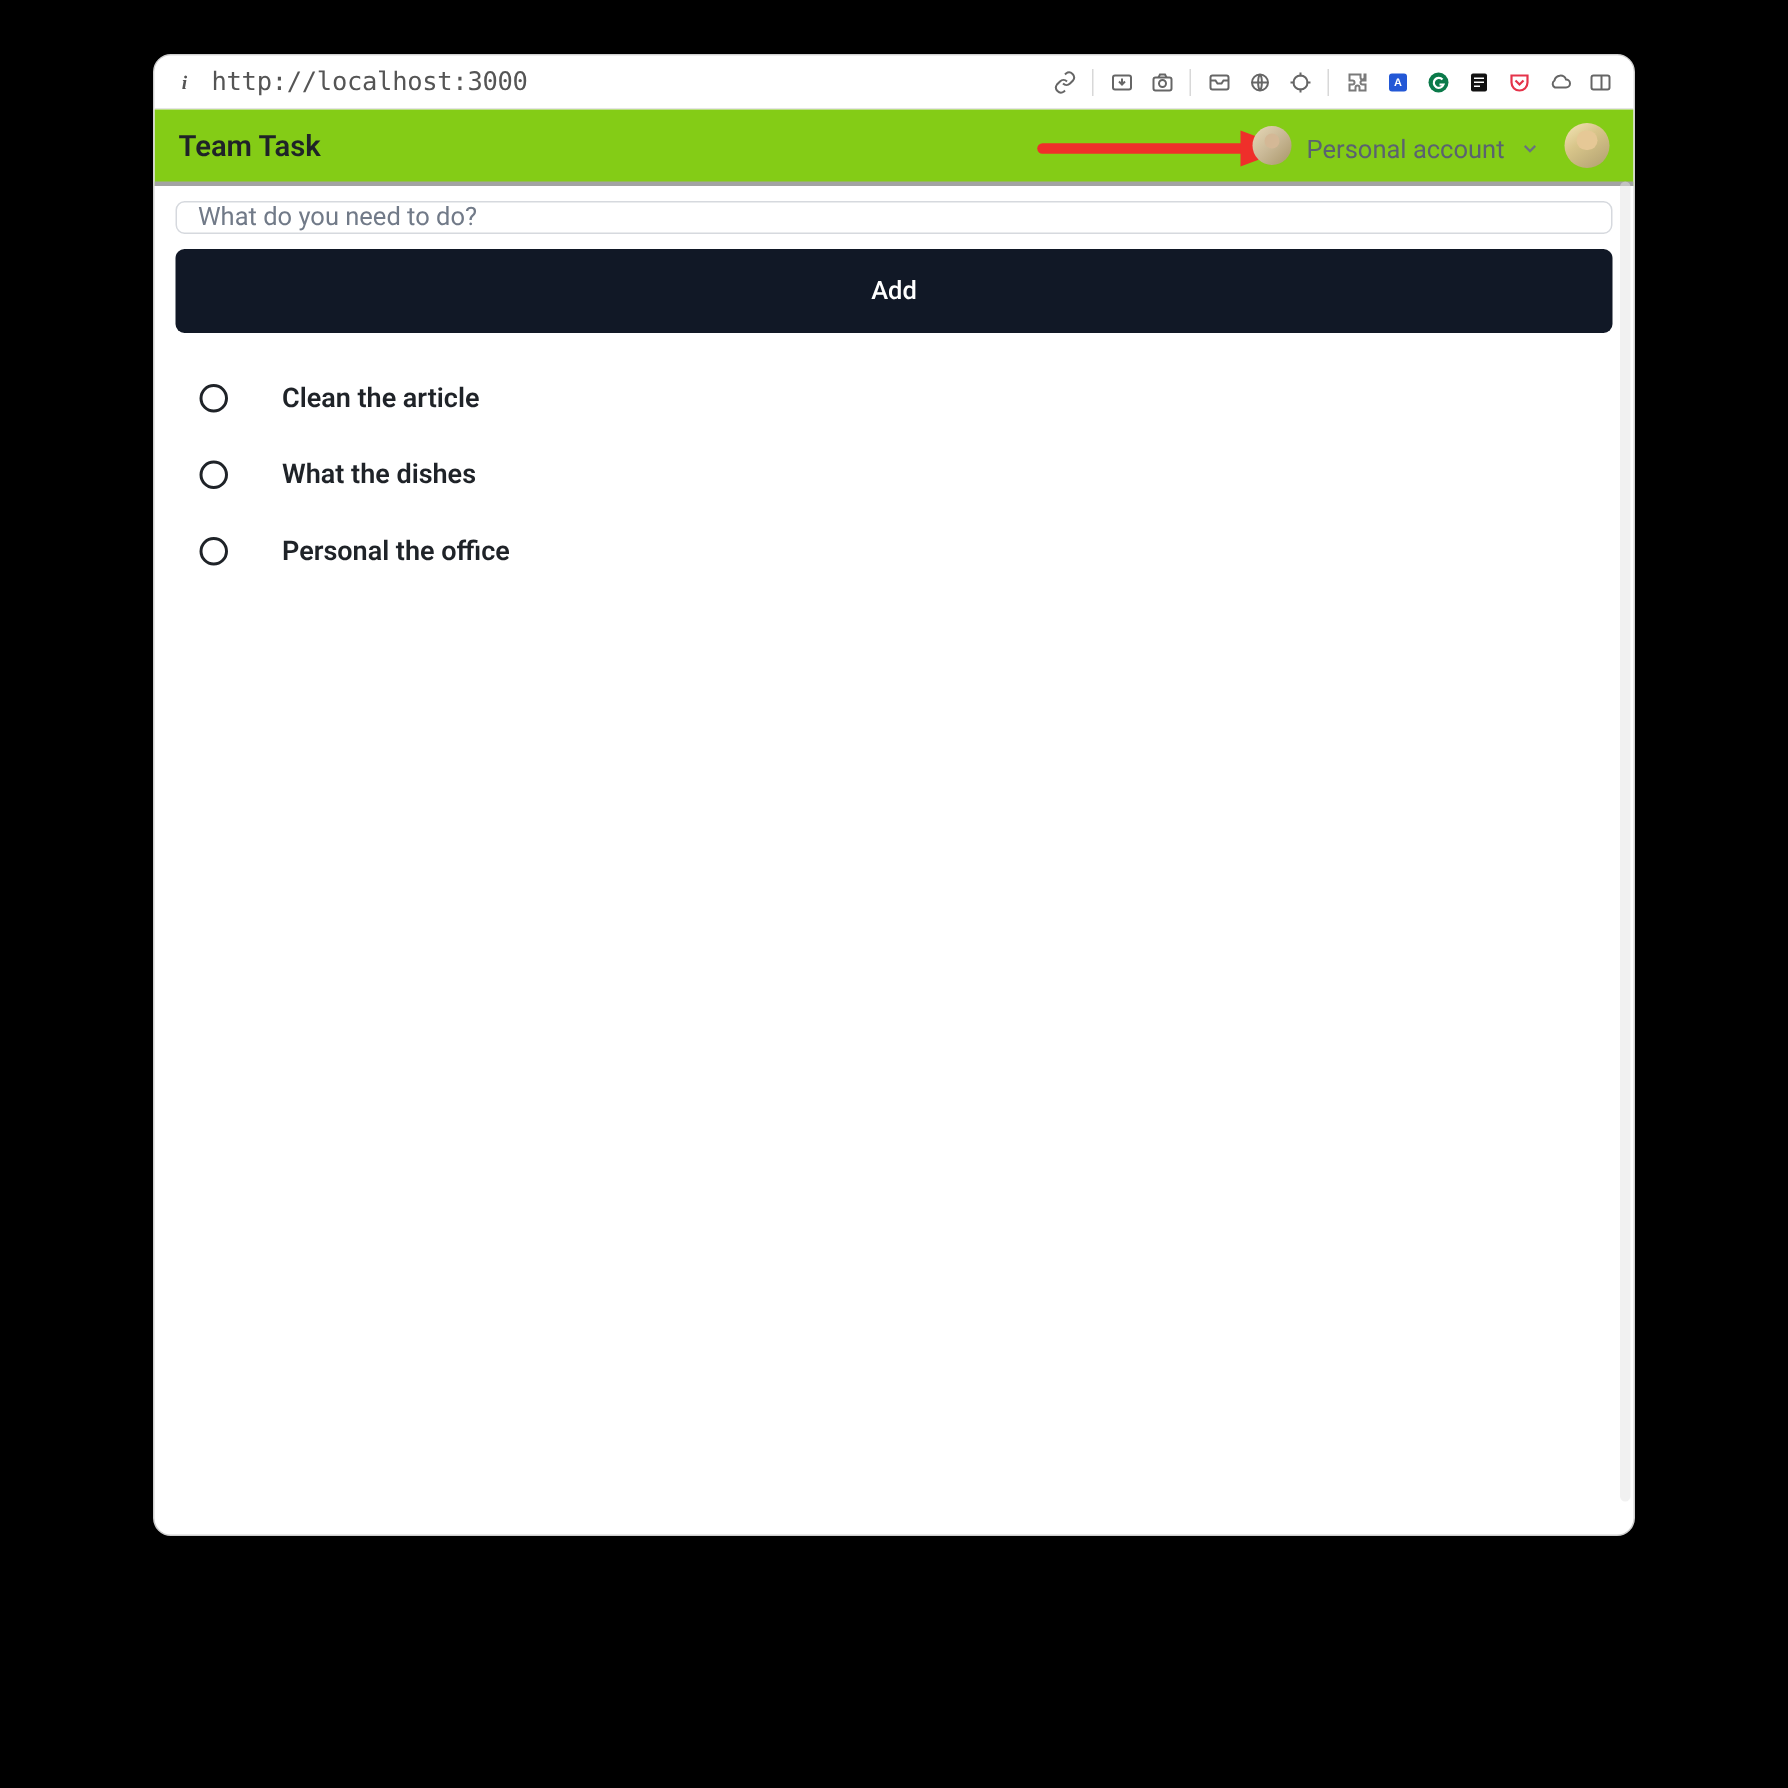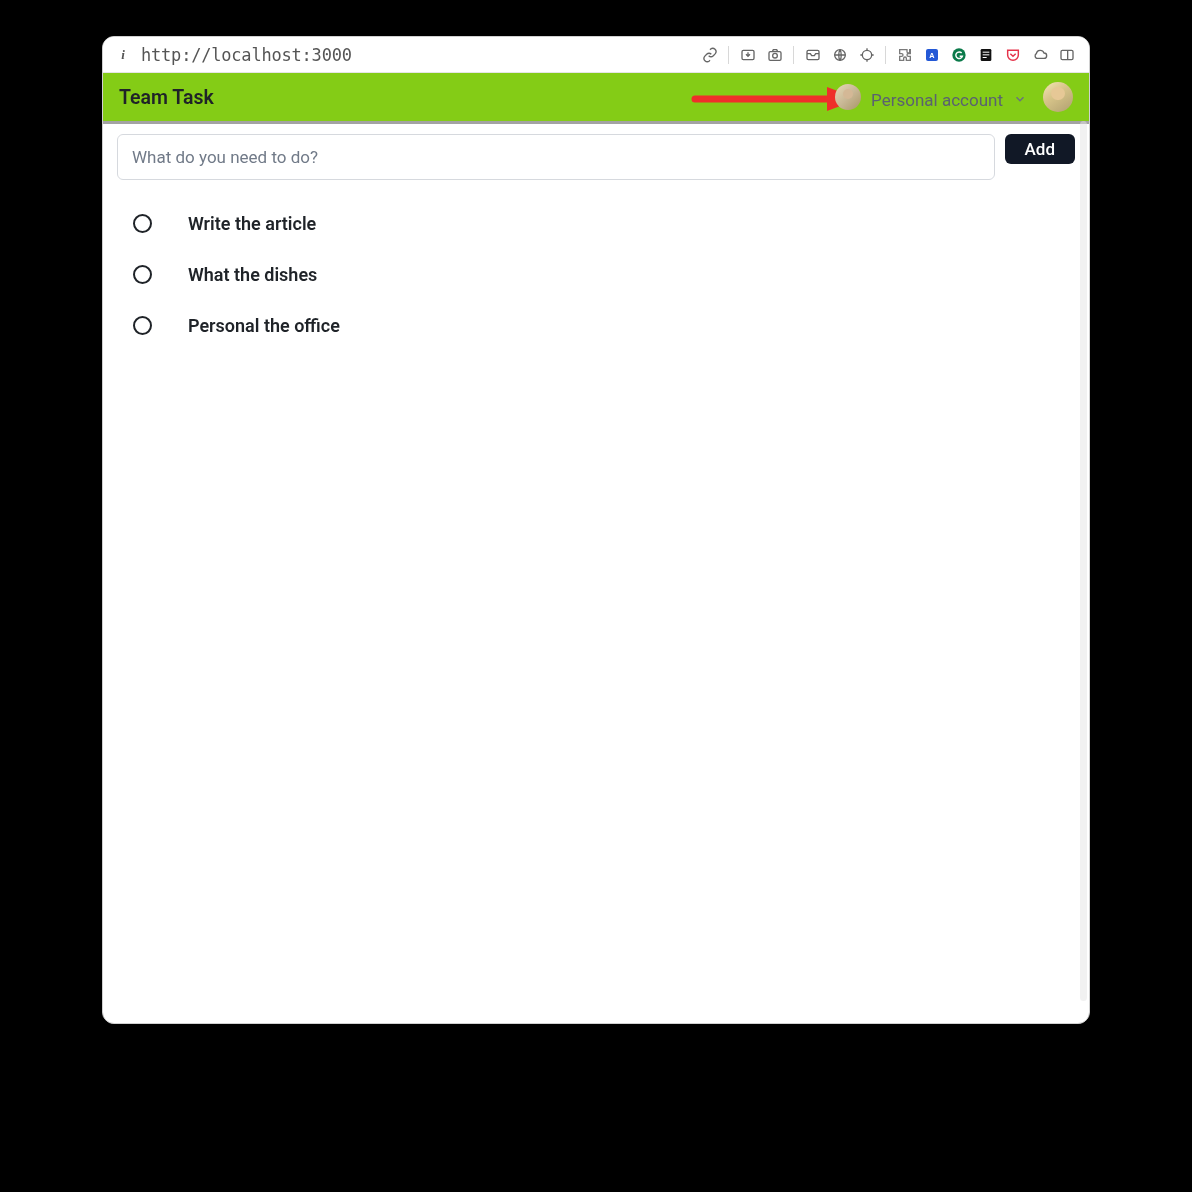--- a/index.html
+++ b/index.html
@@ -156,35 +156,36 @@
     .content {
       flex: 1;
       padding: 10px 14px;
       overflow-y: auto;
       position: relative;
     }
     .input-row {
       display: flex;
       gap: 10px;
       margin-bottom: 18px;
+      flex-direction: column;
     }
     .task-input {
       flex: 1;
       height: 46px;
       border: 1px solid #d6d9de;
       border-radius: 6px;
       padding: 0 14px;
       font-size: 17px;
       color: #1f2328;
       outline: none;
       font-family: inherit;
     }
     .task-input::placeholder { color: #717a88; }
     .add-btn {
-      height: 30px;
+      height: 56px;
       padding: 0 20px;
       background: #111826;
       color: #fff;
       border: none;
       border-radius: 6px;
       font-size: 17px;
       font-weight: 550;
       cursor: pointer;
       font-family: inherit;
     }
@@ -345,21 +346,21 @@
 
   <div class="content">
     <div class="input-row">
       <input class="task-input" type="text" placeholder="What do you need to do?" style="">
       <button class="add-btn">Add</button>
     </div>
 
     <ul class="task-list">
       <li class="task-item">
         <span class="checkbox"></span>
-        <span class="task-label">Write the article</span>
+        <span class="task-label">Clean the article</span>
       </li>
       <li class="task-item">
         <span class="checkbox"></span>
         <span class="task-label">What the dishes</span>
       </li>
       <li class="task-item">
         <span class="checkbox"></span>
         <span class="task-label">Personal the office</span>
       </li>
     </ul>

